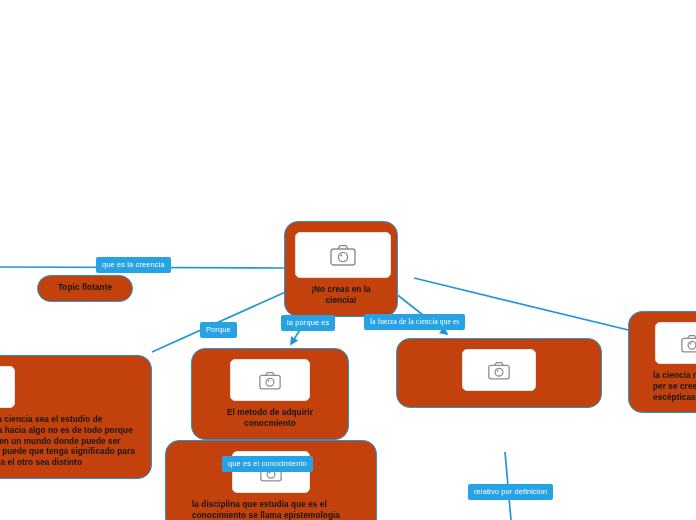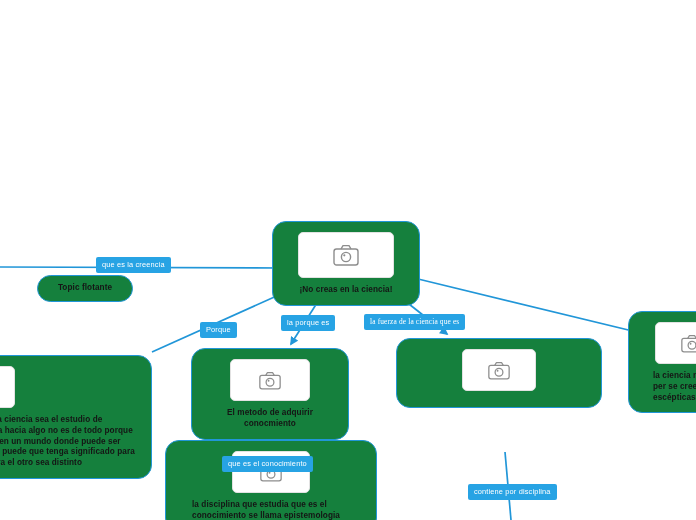--- a/index.html
+++ b/index.html
@@ -25,21 +25,21 @@
     left: 0; top: 0;
     width: 696px;
     height: 520px;
     pointer-events: none;
   }
 
   
   .node {
     position: absolute;
     box-sizing: border-box;
-    background: #15803d;
+    background: #c2410c;
     border: 1.6px solid #2196d8;
     border-radius: 14px;
     padding: 10px 10px 9px 10px;
   }
   .node.pill {
     border-radius: 16px;
     padding: 7px 14px;
     text-align: center;
   }
   .node-img {
@@ -71,21 +71,21 @@
     font-size: 7.4px;
     line-height: 1;
     padding: 4px 6px 5px 6px;
     border-radius: 2px;
     white-space: nowrap;
     letter-spacing: 0.02em;
     text-align: center;
   }
 
   
-  #root-node      { left: 272px; top: 221px; width: 148px; }
+  #root-node      { left: 284px; top: 221px; width: 114px; }
   #root-node .node-img { width: 96px; height: 46px; }
 
   #float-node     { left: 37px;  top: 275px; width: 96px; }
 
   #left-node      { left: -48px; top: 355px; width: 200px; }
   #left-node .node-img { width: 52px; height: 42px; margin-left: 0; margin-right: auto; }
 
   #method-node    { left: 191px; top: 348px; width: 158px; }
   #method-node .node-img { width: 80px; height: 42px; }
 
@@ -205,15 +205,15 @@
   <div class="edge-label" id="lbl-creencia">que es la creencia</div>
 
   <div class="edge-label" id="lbl-porque">Porque</div>
 
   <div class="edge-label" id="lbl-ciencia-es">la porque es</div>
 
   <div class="edge-label" id="lbl-fuerza">la fuerza de la ciencia que es</div>
 
   <div class="edge-label" id="lbl-que-es-con">que es el conocimiento</div>
 
-  <div class="edge-label" id="lbl-contiene">contiene por disciplina</div>
+  <div class="edge-label" id="lbl-contiene">relativo por definicion</div>
 
 </div>
 
 </body></html>

